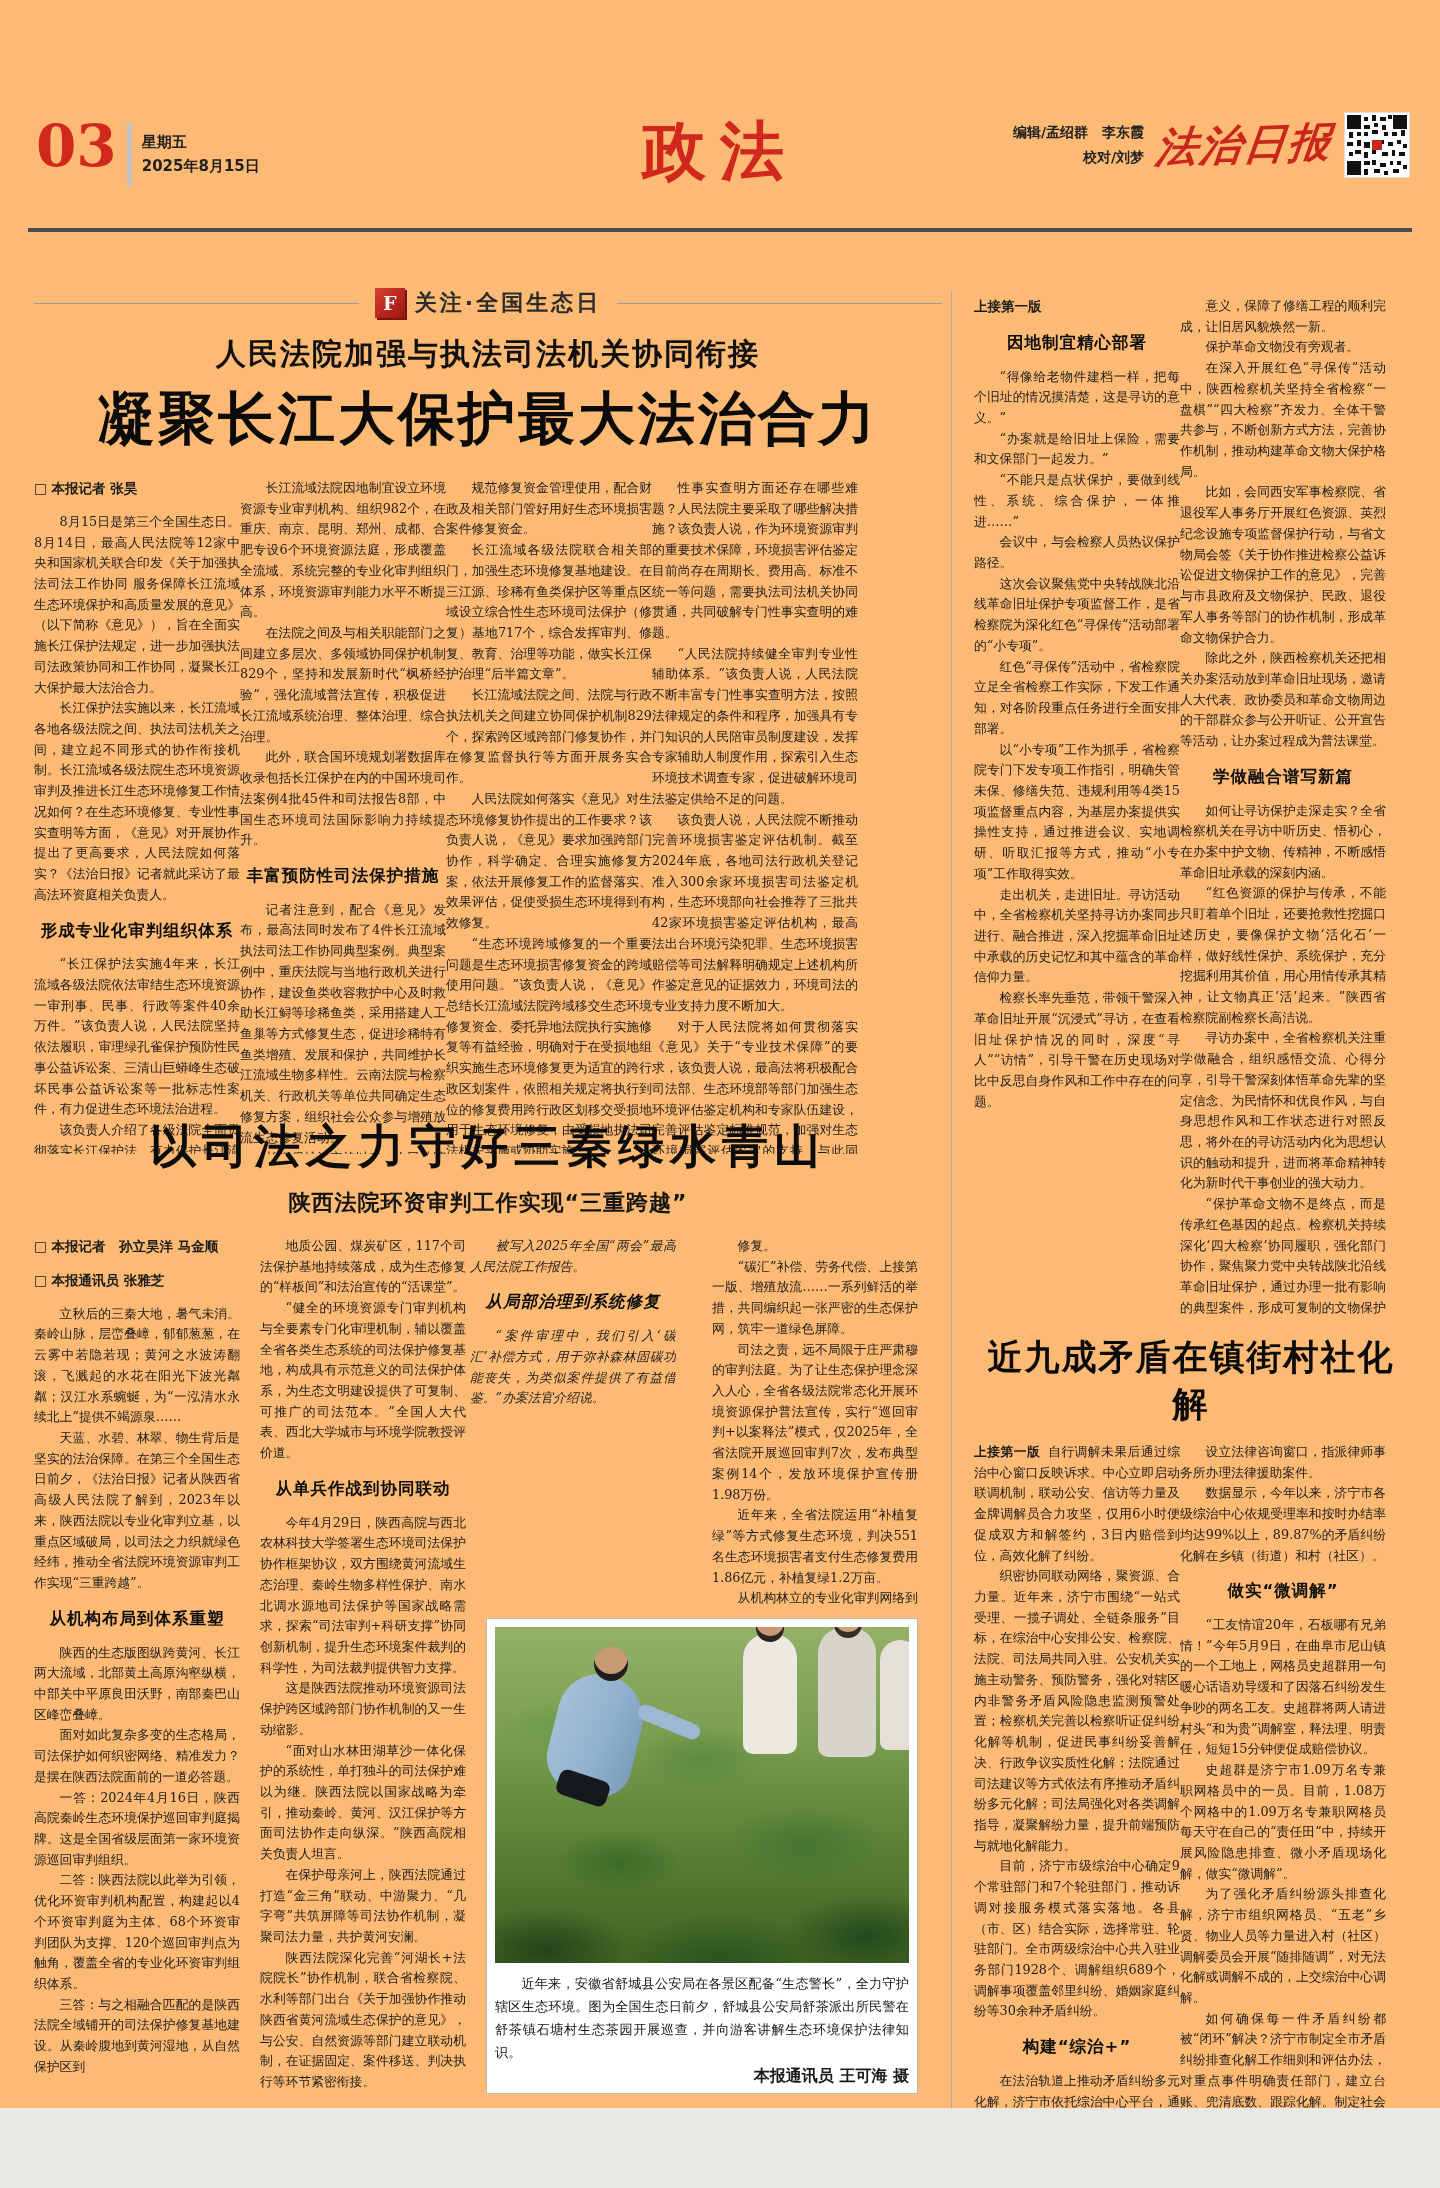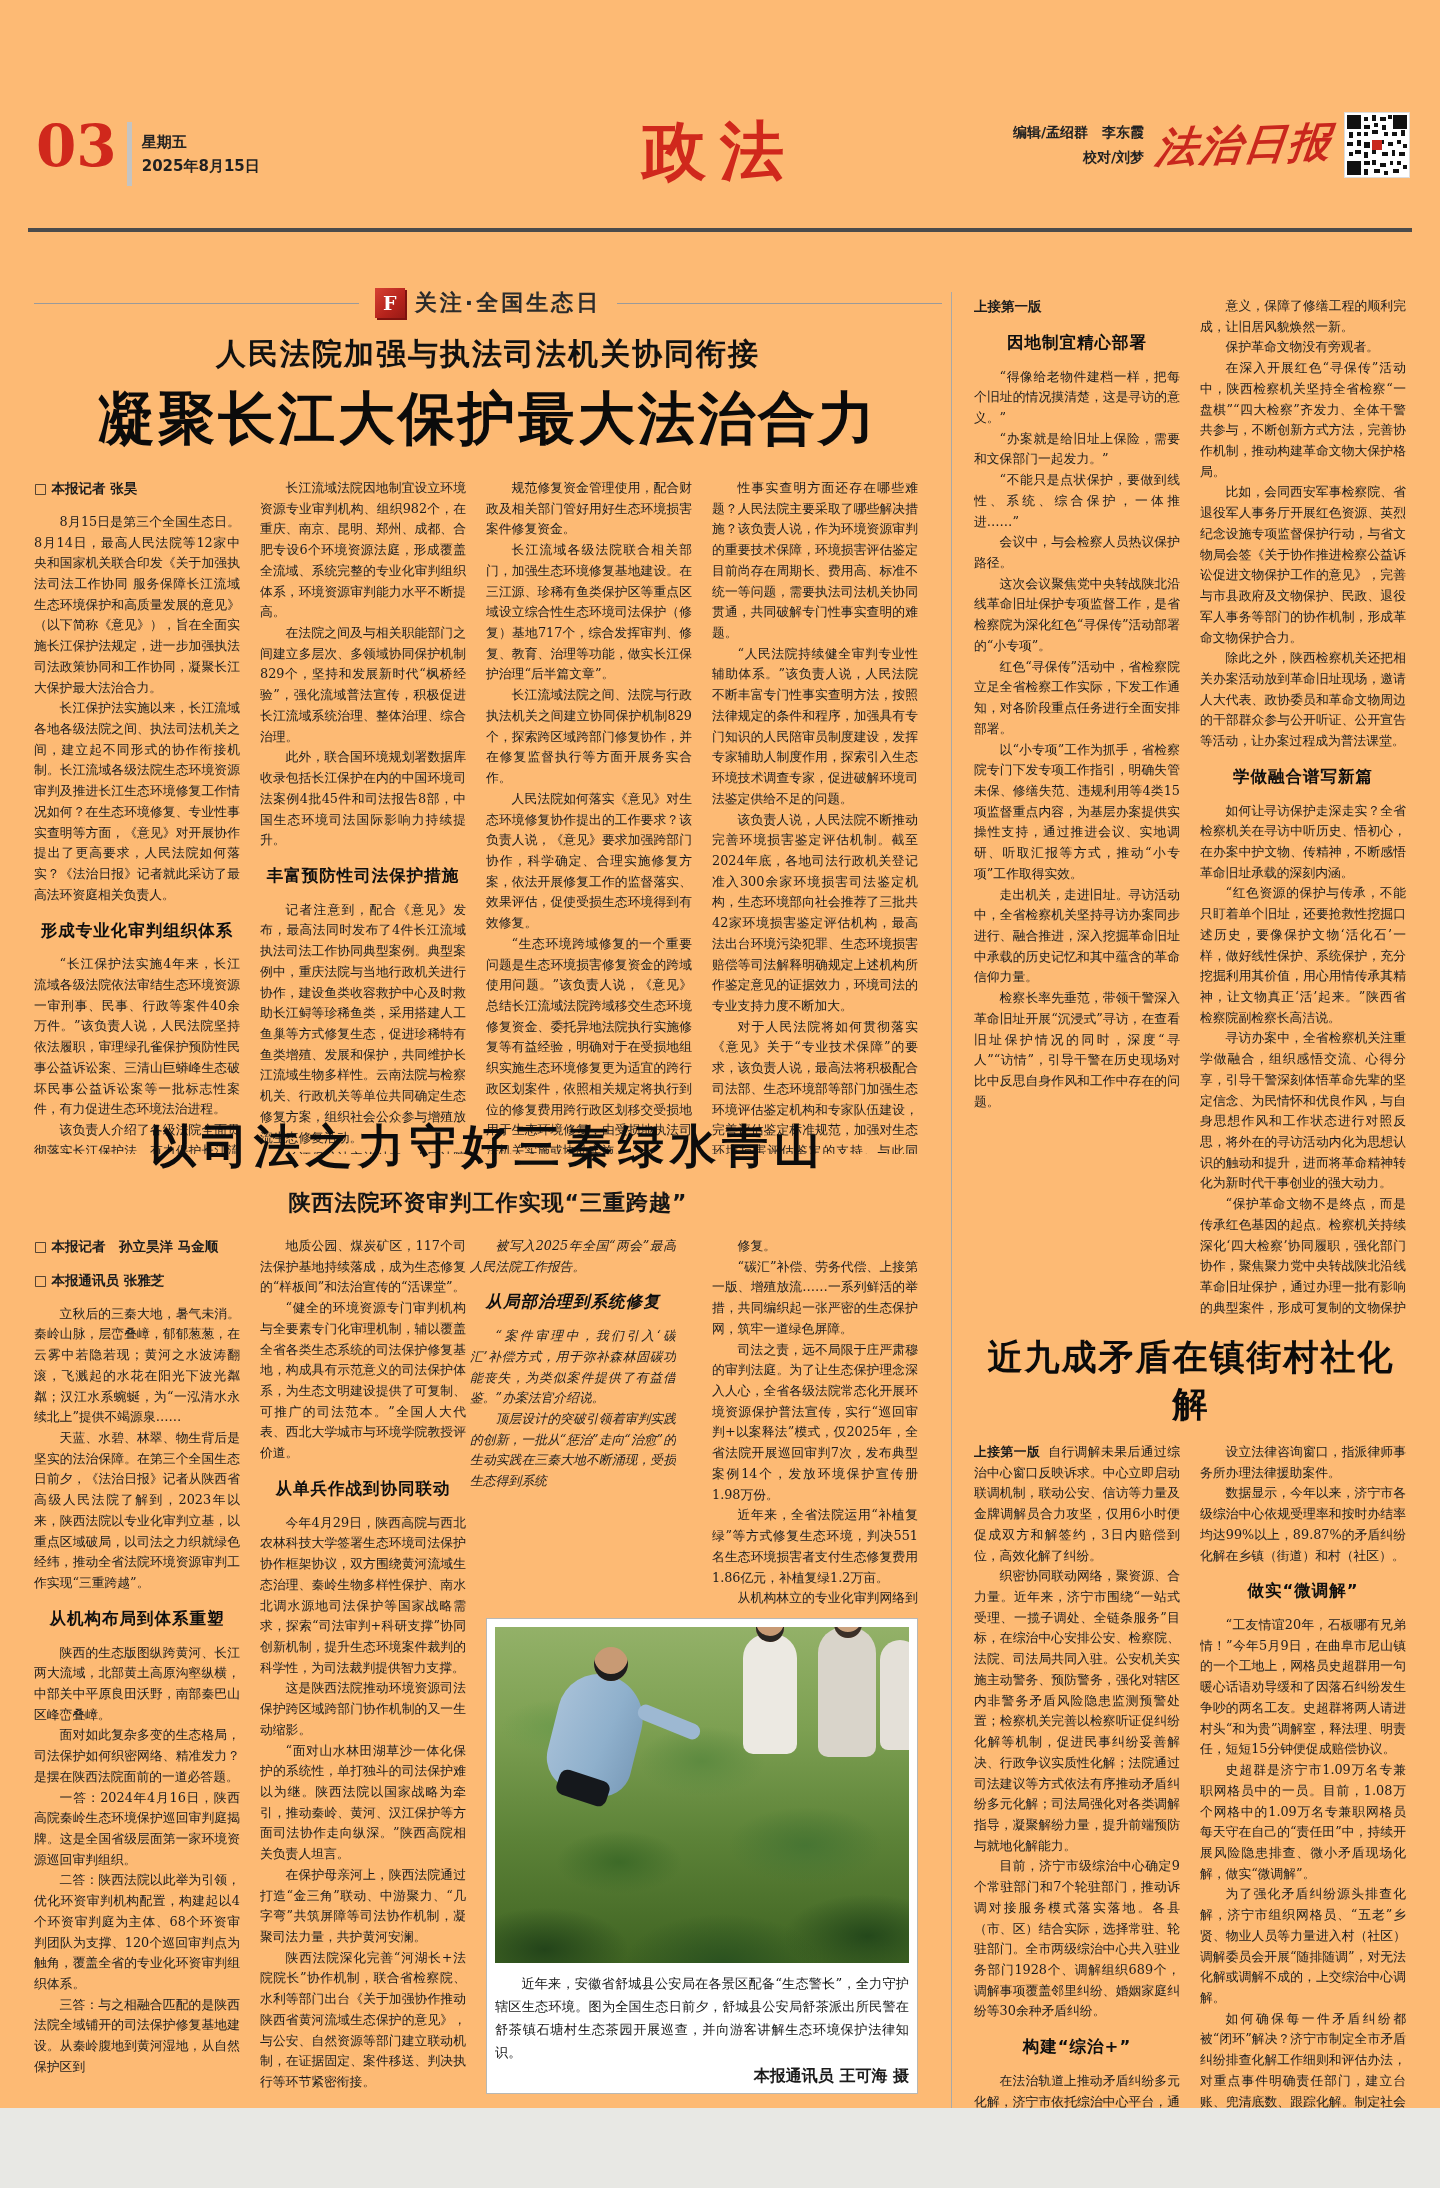--- a/index.html
+++ b/index.html
@@ -40,21 +40,21 @@
   .kline { flex:1; height:1px; background:#9a9a9a; }
   .kicker-center { display:flex; align-items:center; gap:10px; padding:0 16px; }
   .kicker-icon { width:30px; height:30px; background:linear-gradient(135deg,#d64233 0%,#b5231c 60%,#971a15 100%);
     color:#fff; font-family:"DejaVu Serif", serif; font-weight:900; font-size:19px;
     display:flex; align-items:center; justify-content:center; box-shadow:2px 2px 0 #7d120e; }
   .kicker-label { font-size:22px; font-weight:700; color:#2b2b2b; letter-spacing:3px; }
   .a1-subtitle { text-align:center; font-size:30px; font-weight:600; color:#111;
     margin-top:16px; letter-spacing:2px; }
   .a1-headline { text-align:center; font-size:57px; font-weight:900; color:#0b0b0b;
     margin-top:8px; letter-spacing:3px; }
-  .colrow { display:flex; gap:20px; margin-top:20px; }
+  .colrow { display:flex; margin-top:20px; }
   .a1 .ncol { height:676px; }
 
   
   .vrule { position:absolute; left:951px; top:292px; width:1px; height:1818px; background:#a9a9a6; }
 
   
   .cont-article { position:absolute; left:974px; top:296px; width:434px; }
   .cont-article .ncol { height:1022px; }
 
   
@@ -305,21 +305,20 @@
           <p class="blk blk-p">这是陕西法院推动环境资源司法保护跨区域跨部门协作机制的又一生动缩影。</p>
           <p class="blk blk-p">“面对山水林田湖草沙一体化保护的系统性，单打独斗的司法保护难以为继。陕西法院以国家战略为牵引，推动秦岭、黄河、汉江保护等方面司法协作走向纵深。”陕西高院相关负责人坦言。</p>
           <p class="blk blk-p">在保护母亲河上，陕西法院通过打造“金三角”联动、中游聚力、“几字弯”共筑屏障等司法协作机制，凝聚司法力量，共护黄河安澜。</p>
           <p class="blk blk-p">陕西法院深化完善“河湖长+法院院长”协作机制，联合省检察院、水利等部门出台《关于加强协作推动陕西省黄河流域生态保护的意见》，与公安、自然资源等部门建立联动机制，在证据固定、案件移送、判决执行等环节紧密衔接。</p>
           <p class="blk blk-p">2024年以来，陕西高院作为全国五家、西部唯一的法院，在全国法院生态环境资源审判工作会议上作经验交流，1起案件</p>
         </div>
       <div class="ncol a2-col a2-c3">
           <p class="blk blk-p">被写入2025年全国“两会”最高人民法院工作报告。</p>
           <p class="blk blk-head">从局部治理到系统修复</p>
           <p class="blk blk-p">“案件审理中，我们引入‘碳汇’补偿方式，用于弥补森林固碳功能丧失，为类似案件提供了有益借鉴。”办案法官介绍说。</p>
-          <p class="blk blk-p">顶层设计的突破引领着审判实践的创新，一批从“惩治”走向“治愈”的生动实践在三秦大地不断涌现，受损生态得到系统</p>
         </div>
       <div class="ncol a2-col a2-c4">
           <p class="blk blk-p">修复。</p>
           <p class="blk blk-p">“碳汇”补偿、劳务代偿、上接第一版、增殖放流……一系列鲜活的举措，共同编织起一张严密的生态保护网，筑牢一道绿色屏障。</p>
           <p class="blk blk-p">司法之责，远不局限于庄严肃穆的审判法庭。为了让生态保护理念深入人心，全省各级法院常态化开展环境资源保护普法宣传，实行“巡回审判+以案释法”模式，仅2025年，全省法院开展巡回审判7次，发布典型案例14个，发放环境保护宣传册1.98万份。</p>
           <p class="blk blk-p">近年来，全省法院运用“补植复绿”等方式修复生态环境，判决551名生态环境损害者支付生态修复费用1.86亿元，补植复绿1.2万亩。</p>
           <p class="blk blk-p">从机构林立的专业化审判网络到跨越省界的司法协作纽带、从夯基垒台的制度构建到活力涌流的创新实践、从惩罚到治愈，陕西法院环境资源审判历经“三重跨越”，每一步跨越，都在为三秦大地的绿水青山增添法治的厚度。</p>
         </div>
 
       <div class="photo-box">

